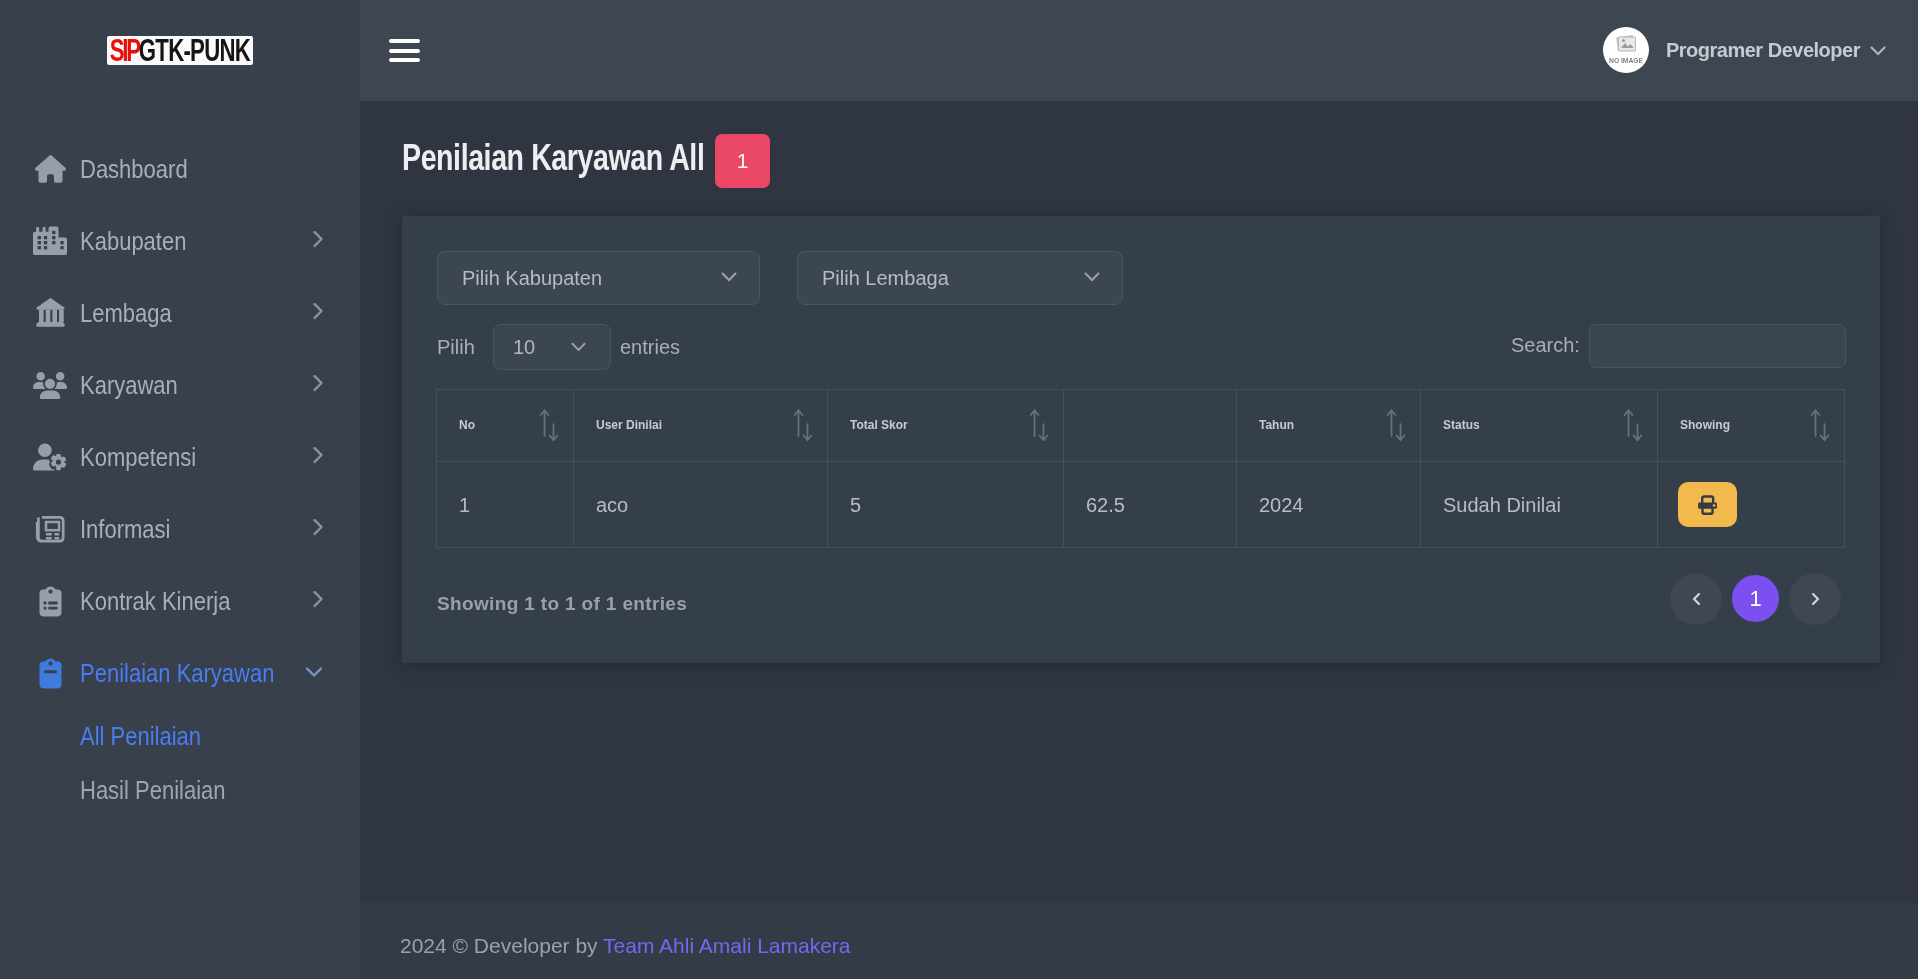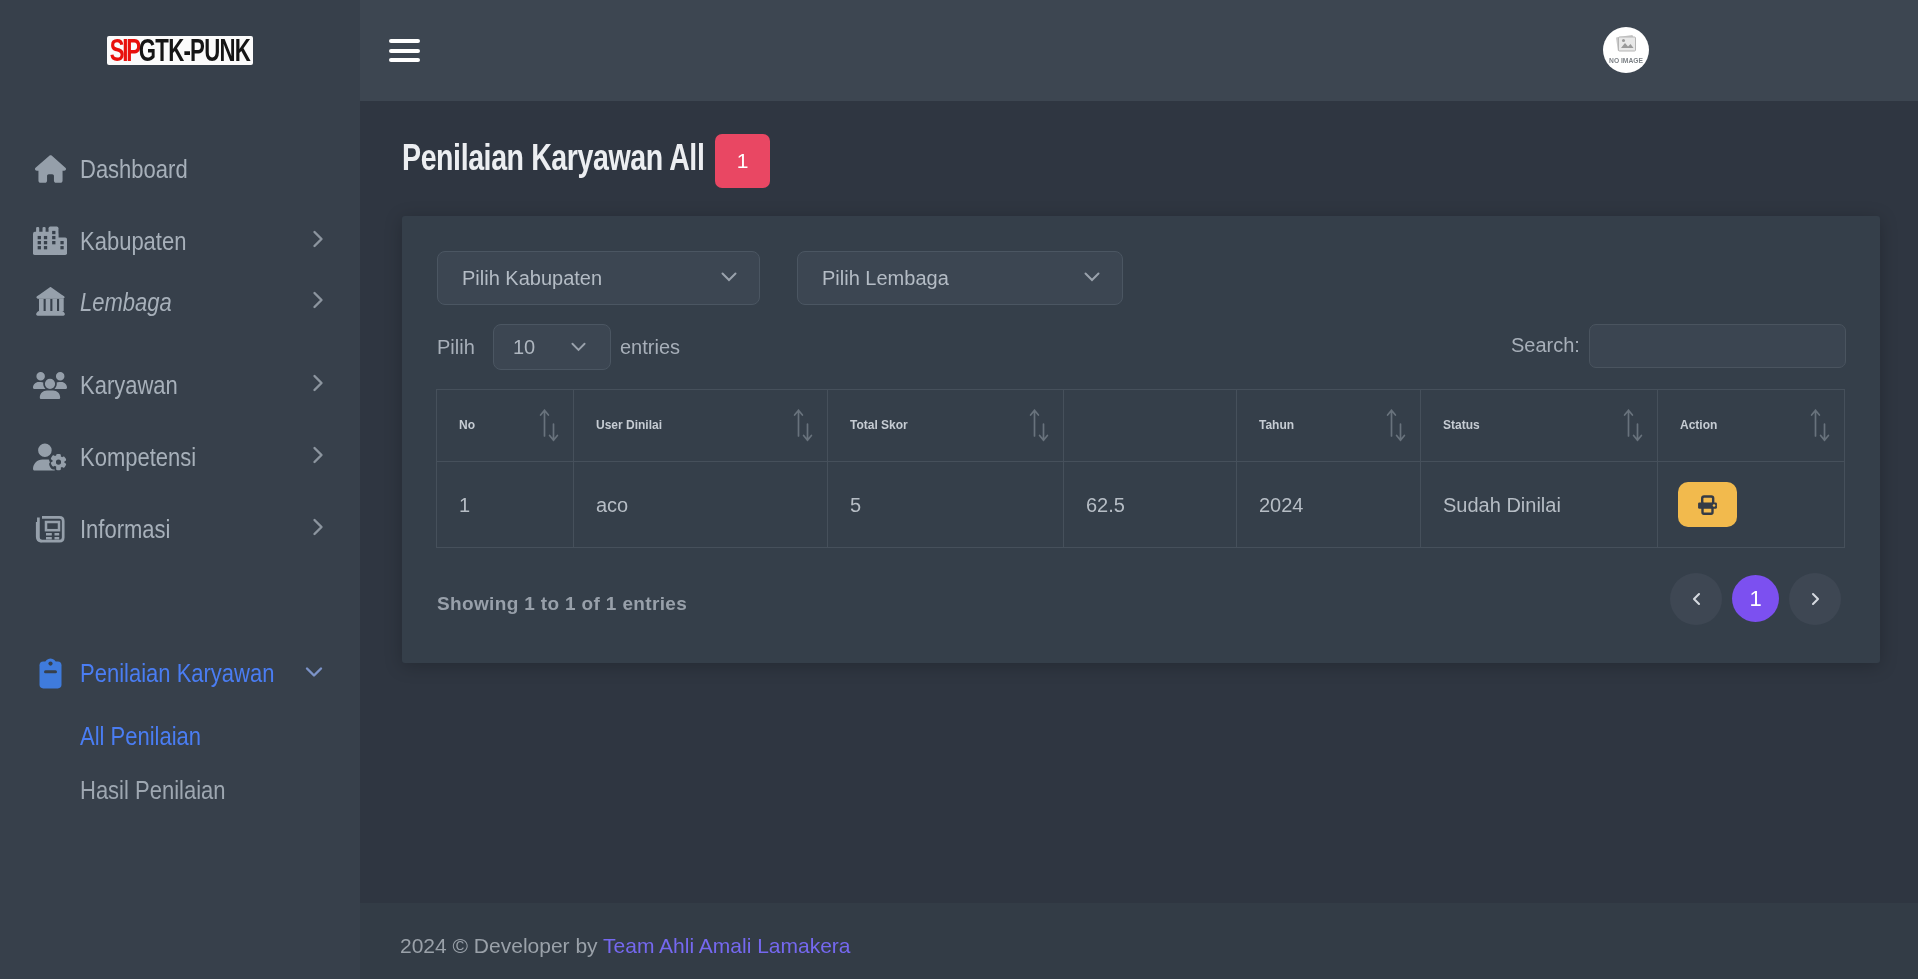--- a/index.html
+++ b/index.html
@@ -83,21 +83,21 @@
             <rect x="28.2" y="15" width="3.4" height="3.4"></rect>
             <rect x="28.2" y="20.2" width="3.4" height="3.4"></rect>
           </g>
         </svg>
       </span>
     <span class="tx">Kabupaten</span>
     <span class="ch"><svg width="12" height="20" viewBox="0 0 12 20">
           <path d="M2.5 3 L9.5 10 L2.5 17" stroke="#8C959F" stroke-width="2.4" fill="none" stroke-linecap="round" stroke-linejoin="round"></path>
         </svg></span>
   </div>
-  <div class="mitem" style="top:266px;font-style:italic;">
+  <div class="mitem" style="top:277px;">
     <span class="ic">
         <svg width="29" height="30" viewBox="0 0 29 30">
           <g fill="#96A0AB">
             <path d="M14.5 1 L27.6 10.2 L1.4 10.2 Z" stroke="#96A0AB" stroke-width="2" stroke-linejoin="round"></path>
             <rect x="1" y="8.8" width="27" height="3" rx="1.2"></rect>
             <rect x="3" y="11.8" width="4.6" height="12.2"></rect>
             <rect x="9.7" y="11.8" width="4.6" height="12.2"></rect>
             <rect x="16.4" y="11.8" width="4.6" height="12.2"></rect>
             <rect x="23.1" y="11.8" width="4.6" height="12.2"></rect>
             <path d="M3.4 24 L25.6 24 Q27 24 27.9 25.2 L28.6 26.3 Q29.3 27.6 28 28.4 Q27.4 28.8 26.5 28.8 L2.5 28.8 Q1.6 28.8 1 28.4 Q-0.3 27.6 0.4 26.3 L1.1 25.2 Q2 24 3.4 24 Z"></path>
@@ -134,20 +134,39 @@
   <div class="mitem" style="top:493px;">
     <span class="ic">
         <svg width="30" height="27" viewBox="0 0 30 27" fill="none" stroke="#96A0AB">
           <path d="M7 1.4 H24.5 Q28.2 1.4 28.2 5 V21.5 Q28.2 25.1 24.5 25.1 H7 Q3.4 25.1 3.4 21.5 V1.4" stroke-width="2.7"></path>
           <path d="M2.2 6 V20.8 Q2.2 25.1 6.6 25.1" stroke-width="2.6"></path>
           <rect x="11" y="6" width="13" height="8.2" stroke-width="2.5"></rect>
           <path d="M11 18.2 H16.8 M19.5 18.2 H24.2 M11 22.3 H16.8 M19.5 22.3 H24.2" stroke-width="2.5"></path>
         </svg>
       </span>
     <span class="tx">Informasi</span>
+    <span class="ch"><svg width="12" height="20" viewBox="0 0 12 20">
+          <path d="M2.5 3 L9.5 10 L2.5 17" stroke="#8C959F" stroke-width="2.4" fill="none" stroke-linecap="round" stroke-linejoin="round"></path>
+        </svg></span>
+  </div>
+  <div class="mitem" style="top:565px;">
+    <span class="ic">
+        <svg width="23" height="31" viewBox="0 0 23 31">
+          <circle cx="11.5" cy="6" r="5.6" fill="#96A0AB"></circle>
+          <rect x="0.5" y="3.4" width="22" height="27" rx="3.8" fill="#96A0AB"></rect>
+          <circle cx="11.5" cy="5.6" r="2.1" fill="#37404B"></circle>
+          <g fill="#37404B">
+            <rect x="4.6" y="15.6" width="2.8" height="2.8" rx="0.7"></rect>
+            <rect x="9.2" y="15.6" width="9.4" height="2.8" rx="1"></rect>
+            <rect x="4.6" y="20.8" width="2.8" height="2.8" rx="0.7"></rect>
+            <rect x="9.2" y="20.8" width="9.4" height="2.8" rx="1"></rect>
+          </g>
+        </svg>
+      </span>
+    <span class="tx">Kontrak Kinerja</span>
     <span class="ch"><svg width="12" height="20" viewBox="0 0 12 20">
           <path d="M2.5 3 L9.5 10 L2.5 17" stroke="#8C959F" stroke-width="2.4" fill="none" stroke-linecap="round" stroke-linejoin="round"></path>
         </svg></span>
   </div>
   <div class="mitem" style="top:637px;">
     <span class="ic">
         <svg width="23" height="31" viewBox="0 0 23 31">
           <circle cx="11.5" cy="6" r="5.6" fill="#3F7BDC"></circle>
           <rect x="0.5" y="3.4" width="22" height="27" rx="3.8" fill="#3F7BDC"></rect>
           <circle cx="11.5" cy="5.6" r="2.1" fill="#37404B"></circle>
@@ -167,20 +186,23 @@
   <div class="hbar" style="top:48.5px;"></div>
   <div class="hbar" style="top:58px;"></div>
   <div id="avatar"><svg width="46" height="46" viewBox="0 0 46 46">
         <g transform="translate(23,17)">
           <rect x="-9" y="-8" width="17" height="14" rx="1" fill="#c9c9c9" transform="rotate(-8)"></rect>
           <rect x="-7.5" y="-7" width="17" height="14" rx="1" fill="#e8e8e8" stroke="#b5b5b5" stroke-width="1"></rect>
           <path d="M-5 4 L-1 -1 L2 2.5 L4.5 0 L7.5 4 Z" fill="#9a9a9a"></path>
           <circle cx="-2.5" cy="-3.5" r="1.5" fill="#9a9a9a"></circle>
         </g>
         <text x="23" y="36" text-anchor="middle" font-family="Liberation Sans" font-size="6.7" font-weight="bold" fill="#7d8287">NO IMAGE</text>
+      </svg></div>
+  <div id="uname">Programer Developer&nbsp;&nbsp;<svg width="16" height="10" viewBox="0 0 16 10">
+        <path d="M1.5 1.5 L8 8 L14.5 1.5" stroke="#AEB5BC" stroke-width="2.2" fill="none" stroke-linecap="round"></path>
       </svg></div>
 </div>
 <div id="title">Penilaian Karyawan All</div>
 <div id="badge">1</div>
 <div id="card">
   <div class="dd" style="left:35px; width:323px;">
       <span class="lbl">Pilih Kabupaten</span>
       <svg style="position:absolute; right:22px; top:20px;" width="16" height="10" viewBox="0 0 16 10">
         <path d="M1.5 1.5 L8 8 L14.5 1.5" stroke="#9AA2AC" stroke-width="2" fill="none" stroke-linecap="round"></path>
       </svg>
@@ -252,21 +274,21 @@
     <div class="th" style="left:984px; width:237px;">
         <span>Status</span>
         <span class="sorts" style="left:201px;"><svg width="24" height="36" viewBox="0 0 24 36">
             <g stroke="rgba(205,214,223,0.34)" stroke-width="1.7" fill="none" stroke-linecap="round" stroke-linejoin="round">
               <path d="M7.5 29 L7.5 4 M7.5 3.2 L3.6 8 M7.5 3.2 L11.4 8"></path>
               <path d="M16.5 17 L16.5 32.5 M16.5 33.3 L12.6 28.5 M16.5 33.3 L20.4 28.5"></path>
             </g>
           </svg></span>
       </div>
     <div class="th" style="left:1221px; width:187px;">
-        <span>Action</span>
+        <span>Showing</span>
         <span class="sorts" style="left:151px;"><svg width="24" height="36" viewBox="0 0 24 36">
             <g stroke="rgba(205,214,223,0.34)" stroke-width="1.7" fill="none" stroke-linecap="round" stroke-linejoin="round">
               <path d="M7.5 29 L7.5 4 M7.5 3.2 L3.6 8 M7.5 3.2 L11.4 8"></path>
               <path d="M16.5 17 L16.5 32.5 M16.5 33.3 L12.6 28.5 M16.5 33.3 L20.4 28.5"></path>
             </g>
           </svg></span>
       </div>
     <div class="td" style="left:0; width:137px;">
         <span>1</span>
       </div>

